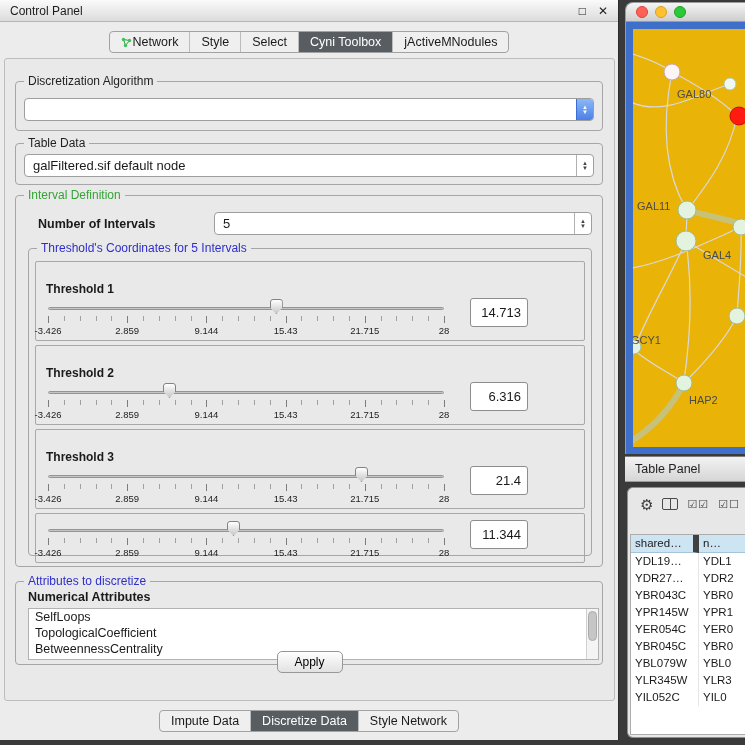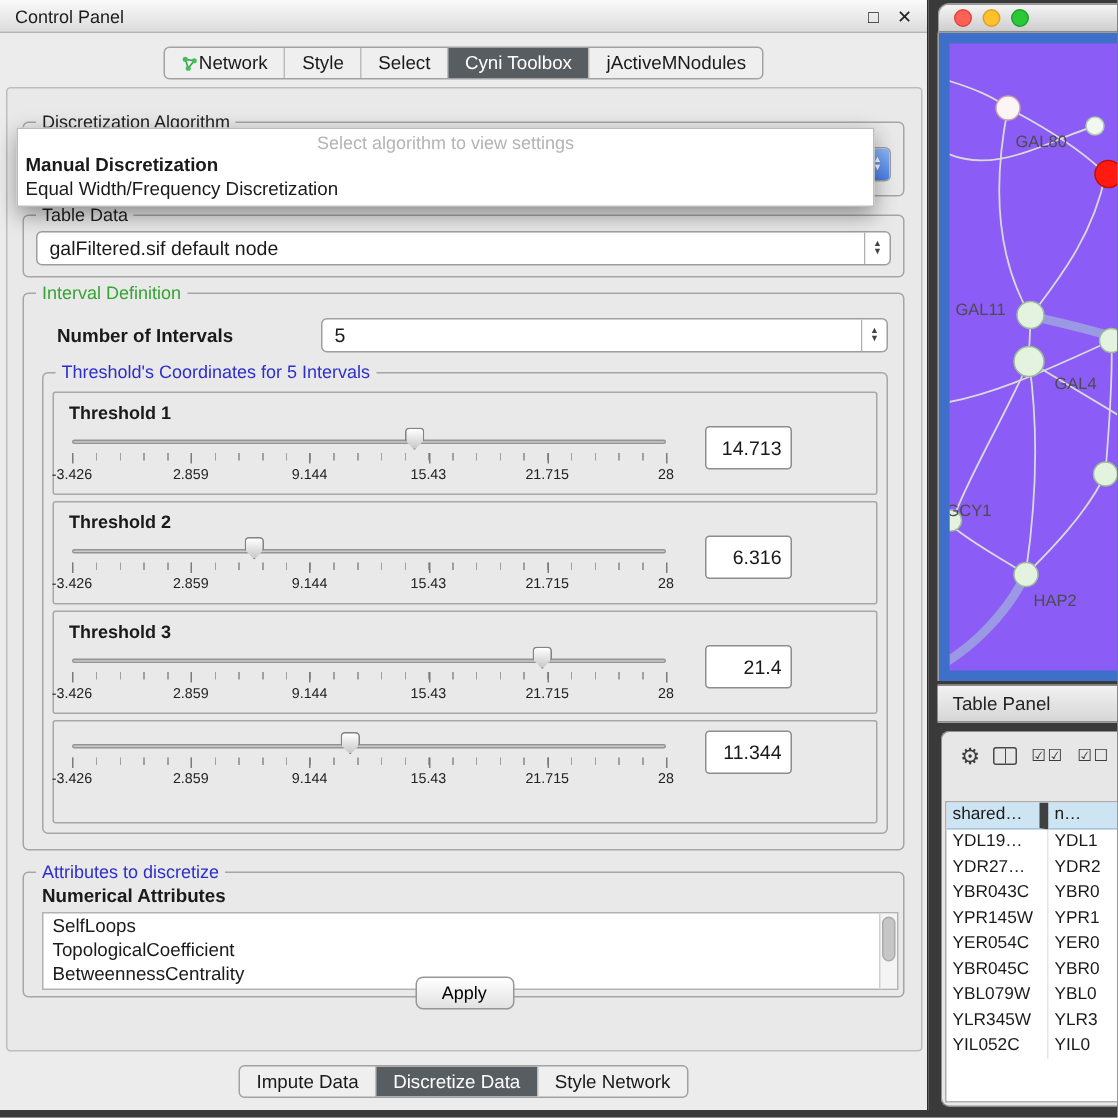--- a/index.html
+++ b/index.html
@@ -46,21 +46,21 @@
   .table-data-combo{position:absolute;left:8px;right:8px;top:10px}
 
   .interval-group{left:10px;top:136px;width:588px;height:372px}
   .noi-row{position:absolute;left:22px;right:10px;top:16px;height:23px;display:flex;align-items:center}
   .noi-label{font-weight:bold;font-size:12.5px;width:176px;flex:none}
   .noi-combo{flex:1}
 
   .thresholds-group{position:absolute;left:12px;right:10px;top:52px;bottom:10px}
   .threshold-list{position:absolute;left:6px;right:6px;top:12px;bottom:6px;display:flex;flex-direction:column;gap:4px}
   .threshold-box{position:relative;flex:1;border:1px solid #a8a8a8;border-radius:2px;padding:4px 56px 2px 10px}
-  .th-label{font-size:12px;font-weight:bold;margin-top:2px}
+  .th-label{font-size:12px;font-weight:bold;margin-top:16px}
   .th-row{display:flex;margin-top:2px}
   .slider{position:relative;flex:1;height:40px;margin-right:24px}
   .slider-track{position:absolute;left:2px;right:2px;top:9px;height:3px;background:linear-gradient(#b0b0b0,#d8d8d8);border:1px solid #949494;border-radius:2px}
   .slider-thumb{position:absolute;top:1px;width:13px;height:15px;margin-left:-7px;background:linear-gradient(#ffffff,#c8c8c8);border:1px solid #838383;border-radius:3px 3px 1px 1px;clip-path:polygon(0 0,100% 0,100% 55%,50% 100%,0 55%)}
   .slider-ticks{position:absolute;left:2px;right:2px;top:18px;height:5px;background:repeating-linear-gradient(90deg,#a0a0a0 0,#a0a0a0 1px,transparent 1px,transparent 4%)}
   .slider-ticks i{position:absolute;top:0;width:1px;height:7px;background:#7c7c7c}
   .slider-scale{position:absolute;left:2px;right:2px;top:27px;height:11px}
   .slider-scale span{position:absolute;transform:translateX(-50%);font-size:9.5px;color:#222;white-space:nowrap}
   .th-value{width:58px;height:29px;line-height:27px;background:#fff;border:1px solid #8d8d8d;border-radius:3px;font-size:13px;text-align:right;padding-right:6px;flex:none}
 
@@ -74,21 +74,21 @@
   .apply-btn{position:absolute;left:50%;top:592px;transform:translateX(-50%);width:66px;height:22px;background:linear-gradient(#ffffff,#e2e2e2);border:1px solid #979797;border-radius:5px;font-size:12px;font-family:Liberation Sans, sans-serif;cursor:pointer}
 
   
   .right-area{position:absolute;left:625px;top:0;width:120px;height:745px}
   .mac-titlebar{position:absolute;left:0;top:2px;right:0;height:20px;background:linear-gradient(#f5f5f5,#cdcdcd);border:1px solid #9b9b9b;border-right:none;border-radius:8px 0 0 0;display:flex;align-items:center;gap:7px;padding-left:10px}
   .light{width:12px;height:12px;border-radius:50%;cursor:pointer}
   .light.red{background:#ff6157;border:1px solid #df433c}
   .light.yellow{background:#ffc12e;border:1px solid #de9f22}
   .light.green{background:#2bc938;border:1px solid #20a02b}
   .network-view{position:absolute;left:0;top:22px;right:0;height:432px;background:#3e6fc9;border-left:1px solid #9b9b9b}
-  .network-canvas{position:absolute;left:7px;top:7px;right:0;bottom:7px;background:#8b5cf6;overflow:hidden}
+  .network-canvas{position:absolute;left:7px;top:7px;right:0;bottom:7px;background:#eab308;overflow:hidden}
   .tp-titlebar{position:absolute;left:0;top:456px;right:0;height:26px;background:linear-gradient(#f2f2f2,#d6d6d6);border-top:1px solid #7e7e7e;border-bottom:1px solid #9a9a9a;font-size:12.5px;line-height:25px;padding-left:10px;color:#222}
   .table-panel{position:absolute;left:2px;top:487px;right:0;height:251px;background:#e7e7e7;border:1px solid #8f8f8f;border-right:none;border-radius:6px 0 0 6px}
   .tp-toolbar{position:absolute;left:0;top:0;right:0;height:32px;display:flex;align-items:center;gap:9px;padding-left:12px}
   .tp-icon{color:#3c3c3c;font-size:15px;line-height:1;cursor:pointer}
   .tp-icon.small{font-size:11px;letter-spacing:1px}
   .cols-icon{width:16px;height:12px;border:1px solid #4a4a4a;border-radius:2px;background:linear-gradient(90deg,transparent 0 7px,#4a4a4a 7px 8px,transparent 8px);cursor:pointer}
   .table-wrap{position:absolute;left:2px;right:0;top:46px;bottom:2px;background:#fff;border:1px solid #adadad;border-right:none;overflow:hidden}
   .thead{display:flex;height:18px}
   .th-cell{background:#cde4f3;border-right:6px solid #404040;border-bottom:1px solid #a6c3d7;font-size:11.5px;line-height:17px;padding-left:4px;overflow:hidden;white-space:nowrap}
   .th-cell.c1{width:68px;flex:none}
@@ -144,25 +144,20 @@
         <span class="group-title">Discretization Algorithm</span>
         <div class="combo disc-combo">
           <span class="combo-text"></span>
           <span class="combo-stepper blue">
               <i>▲</i>
               <i>▼</i>
             </span>
         </div>
       </div>
 
-      <div class="algo-popup">
-        <div class="popup-placeholder">Select algorithm to view settings</div>
-        <div class="popup-item bold">Manual Discretization</div>
-        <div class="popup-item">Equal Width/Frequency Discretization</div>
-      </div>
 
       <div class="group table-data-group">
         <span class="group-title">Table Data</span>
         <div class="combo table-data-combo">
           <span class="combo-text">galFiltered.sif default node</span>
           <span class="combo-stepper">
               <i>▲</i>
               <i>▼</i>
             </span>
         </div>

